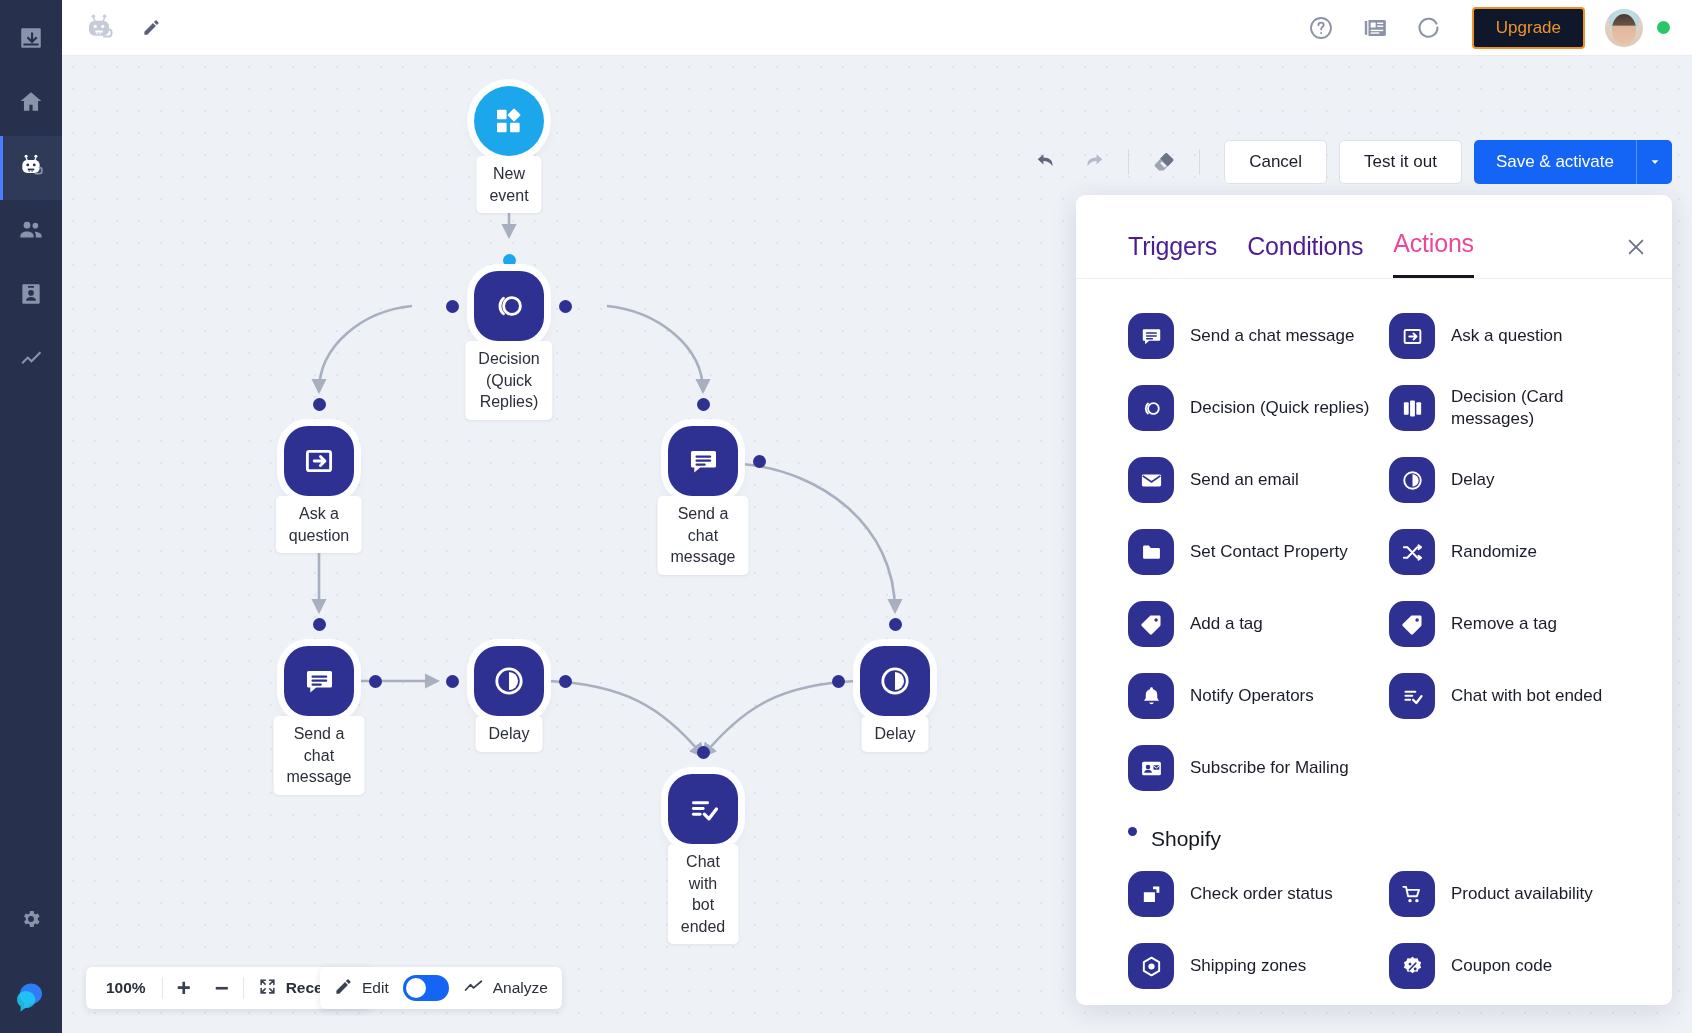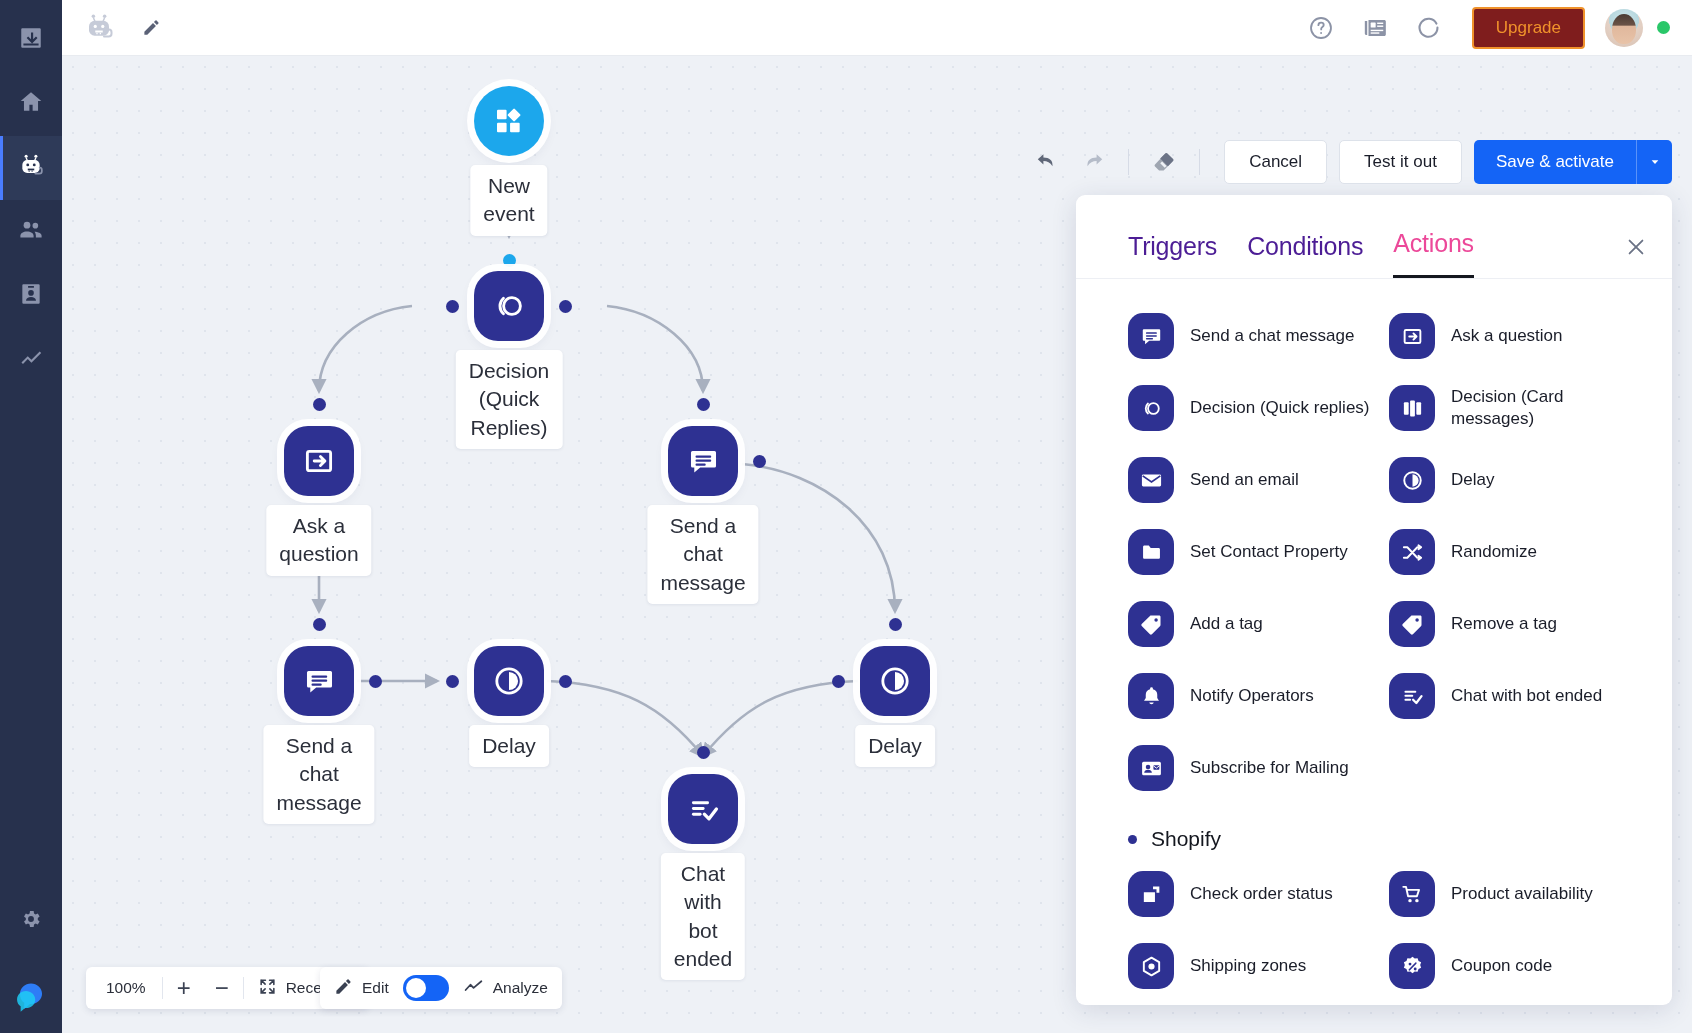--- a/index.html
+++ b/index.html
@@ -40,21 +40,21 @@
   }
   #bot-avatar-icon { width: 30px; height: 30px; flex: 0 0 auto; margin-right: 14px; }
   #bot-title {
     font-size: 26px; color: #1a1d29; letter-spacing: -0.2px;
     font-family: "Liberation Sans", sans-serif; white-space: nowrap;
   }
   #title-edit-icon { margin-left: 14px; width: 19px; height: 19px; cursor: pointer; }
   .topbar-spacer { flex: 1; }
   .tb-icon { width: 26px; height: 26px; margin: 0 14px; cursor: pointer; }
   #upgrade-btn {
-    border: 2px solid #f0922b; color: #f0922b; background: #7f1d1d;
+    border: 2px solid #f0922b; color: #f0922b; background: #0f172a;
     border-radius: 4px; padding: 9px 22px; font-size: 17px;
     cursor: pointer; margin-left: 16px; margin-right: 20px;
     font-family: "Liberation Sans", sans-serif;
   }
   #avatar-wrap { position: relative; width: 38px; height: 38px; cursor: pointer; }
   #avatar {
     width: 38px; height: 38px; border-radius: 50%;
     background: radial-gradient(circle at 50% 30%, #cfe8ec 0%, #b6d6dd 45%, #e4d2c6 46%, #d9c1b2 100%);
     overflow: hidden; position: relative;
   }
@@ -86,39 +86,39 @@
     box-shadow: 0 0 0 7px rgba(255,255,255,0.95), 0 5px 14px rgba(40,50,90,0.13);
     cursor: pointer;
   }
   .node-icon.start {
     border-radius: 50%; background: #1ca7ec;
     width: 70px; height: 70px;
   }
   .node-icon svg { width: 34px; height: 34px; fill: #ffffff; }
   .node-label {
     position: absolute; left: 50%; transform: translateX(-50%);
-    margin-top: 9px; background: #ffffff; border-radius: 5px;
-    padding: 7px 13px; font-size: 21px; color: #2b2f3a; line-height: 1.35;
+    background: #ffffff; border-radius: 5px;
+    padding: 7px 13px; font-size: 16px; color: #2b2f3a; line-height: 1.35;
     text-align: center; white-space: pre-line; box-shadow: 0 1px 3px rgba(40,50,90,0.08);
     cursor: pointer;
   }
   .port {
     position: absolute; width: 13px; height: 13px; border-radius: 50%;
     background: #2e3192; cursor: pointer;
   }
   .port.cyan { background: #1ca7ec; }
 
   
   #zoom-bar, #mode-bar {
     position: absolute; bottom: 24px; height: 42px;
     background: #ffffff; border-radius: 6px;
     box-shadow: 0 2px 7px rgba(40,50,90,0.12);
     display: flex; align-items: center;
   }
-  #zoom-bar { left: 24px; padding: 16px 6px; }
+  #zoom-bar { left: 24px; padding: 16px 6px; font-weight: bold; }
   #mode-bar { left: 258px; padding: 0 14px; }
   #zoom-level { font-size: 15.5px; color: #2b2f3a; padding: 0 14px; }
   .vsep { width: 1px; height: 22px; background: #e2e6ee; margin: 0 2px; }
   .zbtn {
     width: 38px; height: 40px; display: flex; align-items: center; justify-content: center;
     cursor: pointer; font-size: 24px; color: #3a4152;
   }
   #recenter-btn {
     display: flex; align-items: center; gap: 9px; padding: 0 14px 0 12px;
     cursor: pointer; font-size: 15.5px; color: #2b2f3a;
@@ -181,21 +181,21 @@
   #panel-body { padding: 26px 32px 0 52px; height: 720px; overflow-y: auto; }
   .act-grid { display: grid; grid-template-columns: 1fr 1fr; row-gap: 10px; column-gap: 10px; }
   .act-item { display: flex; align-items: center; gap: 16px; padding: 8px 0; cursor: pointer; }
   .act-ic {
     width: 46px; height: 46px; border-radius: 15px; background: #2e3192;
     display: flex; align-items: center; justify-content: center; flex: 0 0 auto;
   }
   .act-ic svg { width: 23px; height: 23px; fill: #ffffff; }
   .act-lb { font-size: 17px; color: #1a1d29; line-height: 1.28; }
   .grp-head {
-    display: flex; align-items: center; gap: 14px;
+    display: flex; gap: 14px;
     margin: 28px 0 12px 0; font-size: 21px; color: #14171f;
   }
   .grp-dot { width: 9px; height: 9px; border-radius: 50%; background: #2e3192; }
 </style>
 </head>
 <body>
 
 <div id="app">
 
   <nav id="rail">

